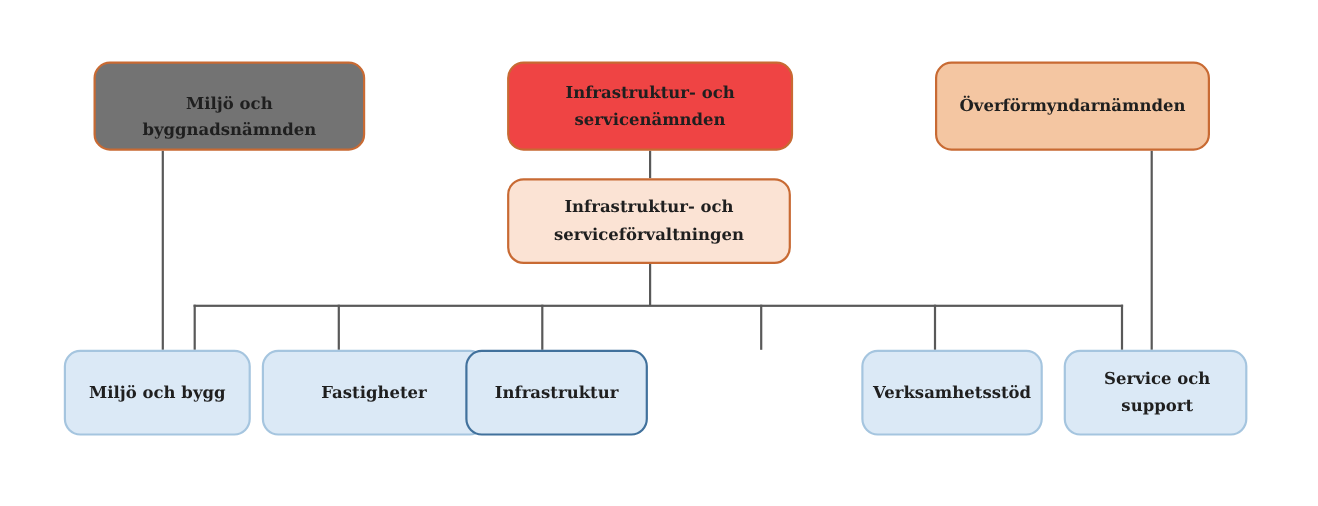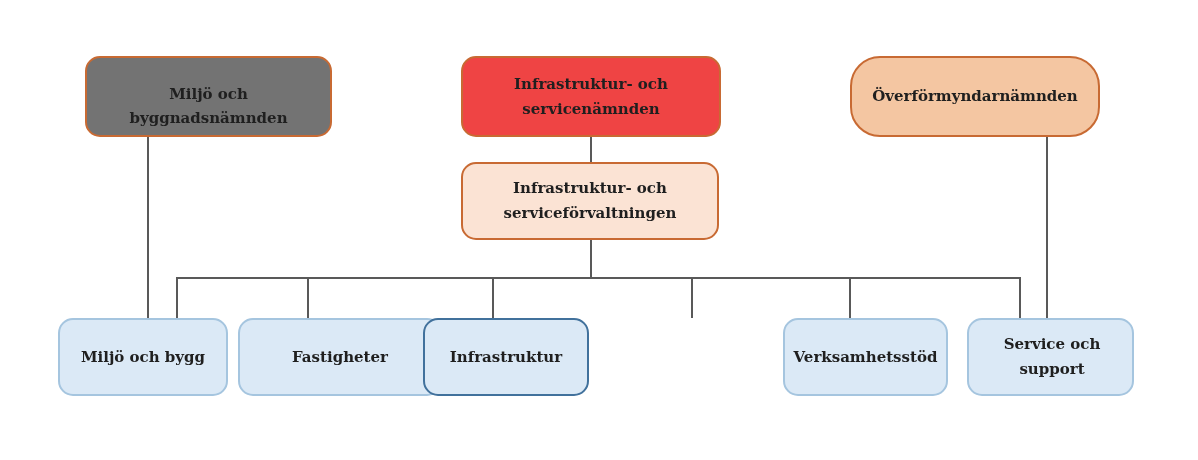--- a/index.html
+++ b/index.html
@@ -80,21 +80,21 @@
   <div class="line vline c-drop-4" style="background: rgb(89, 89, 89);"></div>
   <div class="line vline c-drop-5" style="background: rgb(89, 89, 89);"></div>
   <div class="line vline c-drop-6" style="background: rgb(89, 89, 89);"></div>
 
   <div class="node n-top-1" style="background: #737373; border-color: rgb(200, 106, 51); align-items: flex-end;">
     <span class="label">Miljö och byggnadsnämnden</span>
   </div>
   <div class="node n-top-2" style="background: #ef4444; border-color: rgb(200, 106, 51);">
     <span class="label">Infrastruktur- och servicenämnden</span>
   </div>
-  <div class="node n-top-3" style="background: rgb(244, 198, 162); border-color: rgb(200, 106, 51); border-radius: 30px;">
+  <div class="node n-top-3" style="background: rgb(244, 198, 162); border-color: rgb(200, 106, 51);">
     <span class="label">Överförmyndarnämnden</span>
   </div>
 
   <div class="node n-mid" style="background: rgb(251, 227, 212); border-color: rgb(200, 106, 51);">
     <span class="label">Infrastruktur- och serviceförvaltningen</span>
   </div>
 
   <div class="node n-bot-1" style="background: rgb(219, 233, 246); border-color: rgb(165, 197, 223); text-align: center;">
     <span class="label">Miljö och bygg</span>
   </div>

